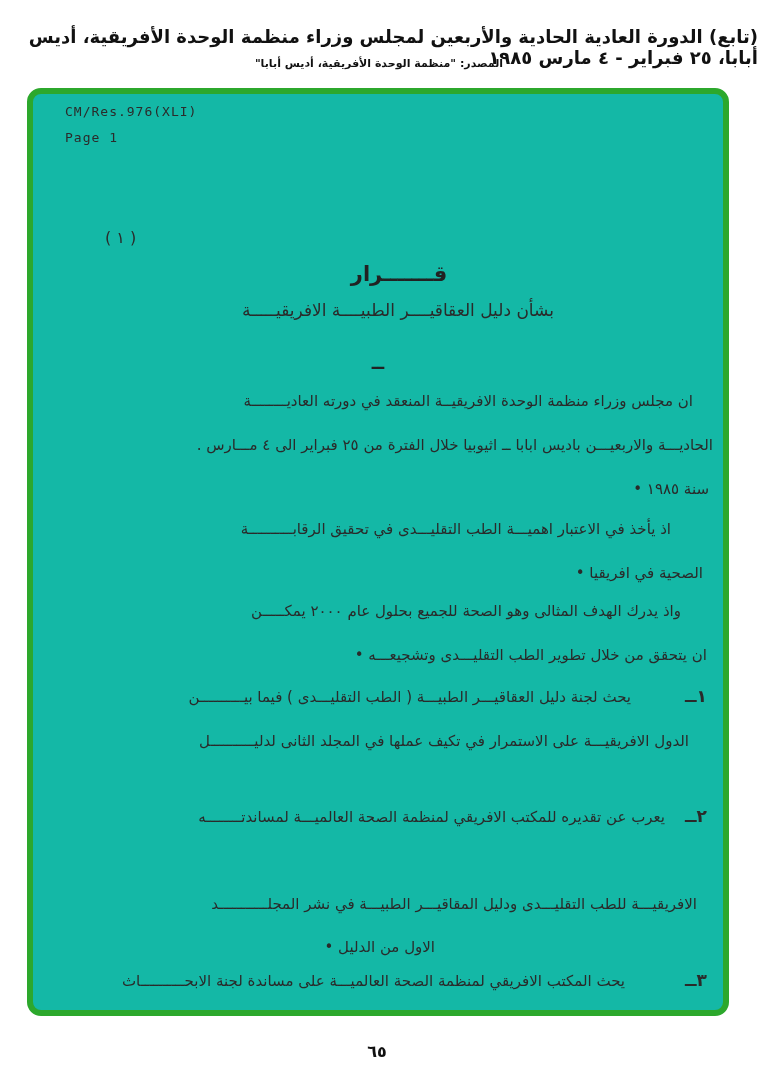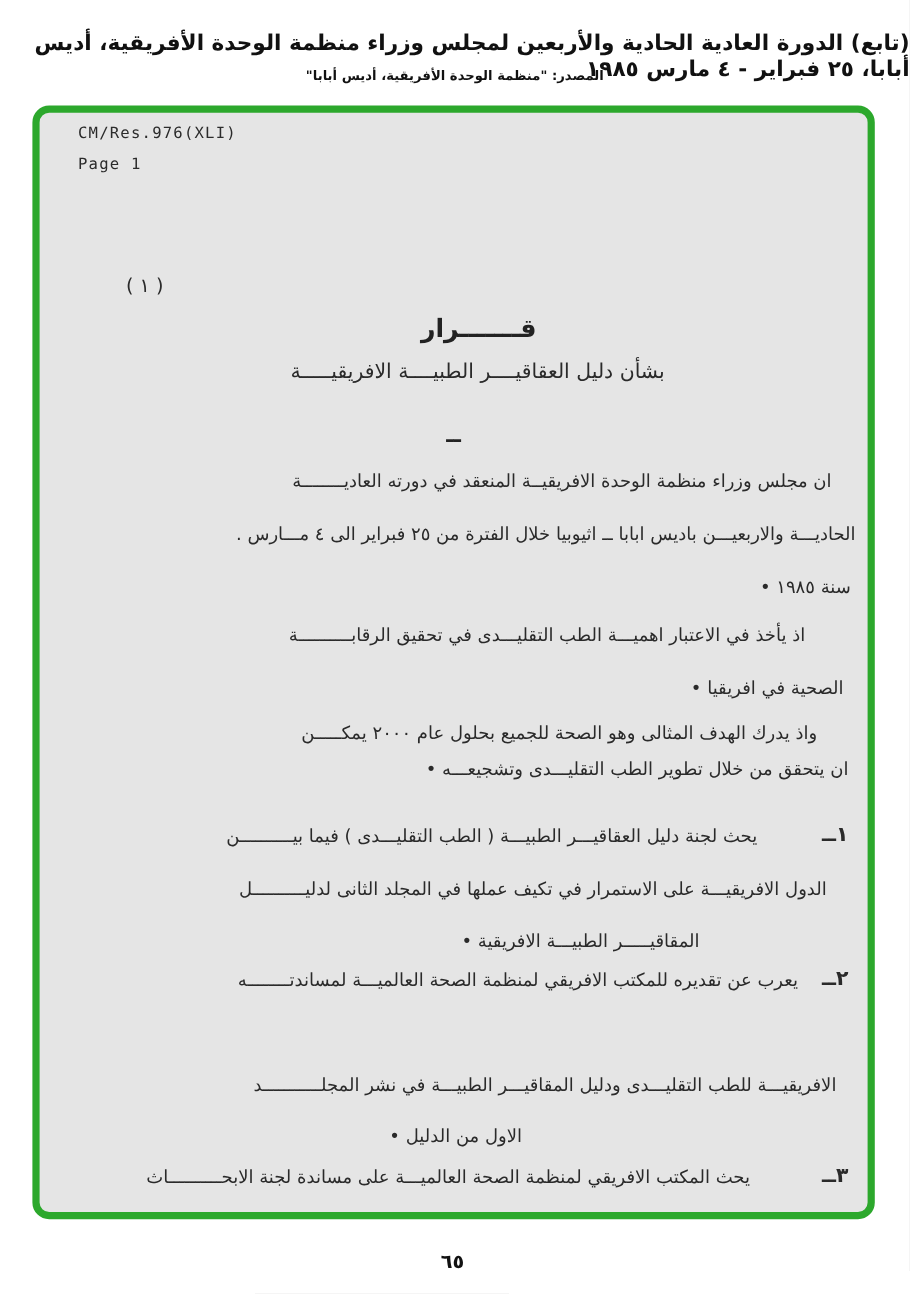--- a/index.html
+++ b/index.html
@@ -12,21 +12,21 @@
     position:absolute;top:26px;left:0;width:758px;
     direction:rtl;font-weight:bold;font-size:18px;letter-spacing:0;color:#111;
   }
   .hdr2{
     position:absolute;top:57px;left:0;width:758px;text-align:center;
     direction:rtl;font-weight:bold;font-size:11px;color:#111;
   }
   
   .doc-box{
     position:absolute;left:27px;top:88px;width:690px;height:916px;
-    border:6px solid #2ca82c;border-radius:14px;background:#e5e5e5;
+    border:6px solid #2ca82c;border-radius:14px;background:#14b8a6;
   }
   .doc-inner{position:relative;width:100%;height:100%;}
   .ref{
     position:absolute;left:32px;top:10px;
     font-family:"DejaVu Sans Mono",monospace;font-size:13px;color:#2b2b2b;
     letter-spacing:1px;
   }
   .pagelab{
     position:absolute;left:32px;top:36px;
     font-family:"DejaVu Sans Mono",monospace;font-size:13px;color:#2b2b2b;
@@ -82,26 +82,25 @@
     <div class="divider">ــ</div>
 
     <div class="bline" style="top:296px;right:30px;">ان مجلس وزراء منظمة الوحدة الافريقيــة المنعقد  في دورته العاديــــــــة</div>
     <div class="bline" style="top:340px;right:10px;">الحاديـــة والاربعيـــن باديس ابابا ــ اثيوبيا خلال  الفترة من ٢٥ فبراير الى ٤ مـــارس .</div>
     <div class="bline" style="top:384px;right:14px;">سنة ١٩٨٥ •</div>
 
     <div class="bline" style="top:424px;right:52px;">اذ يأخذ في الاعتبار اهميـــة الطب التقليـــدى في تحقيق الرقابــــــــــة</div>
     <div class="bline" style="top:468px;right:20px;">الصحية في افريقيا •</div>
 
     <div class="bline" style="top:506px;right:42px;">واذ يدرك الهدف المثالى   وهو الصحة للجميع بحلول عام ٢٠٠٠ يمكـــــن</div>
-    <div class="bline" style="top:536px;right:16px;">ان يتحقق   من خلال تطوير الطب التقليـــدى وتشجيعـــه •</div>
+    <div class="bline" style="top:550px;right:16px;">ان يتحقق   من خلال تطوير الطب التقليـــدى وتشجيعـــه •</div>
 
     <div class="inum" style="top:592px;right:16px;">١ــ</div>
     <div class="bline" style="top:592px;right:92px;">يحث   لجنة دليل العقاقيـــر الطبيـــة ( الطب التقليـــدى ) فيما بيــــــــــن</div>
     <div class="bline" style="top:636px;right:34px;">الدول الافريقيـــة على الاستمرار في تكيف عملها في المجلد الثانى   لدليــــــــــل</div>
-    <div class="bline" style="top:679px;right:140px;">المقاقيـــــر الطبيـــة الافريقية •</div>
 
     <div class="inum" style="top:712px;right:16px;">٢ــ</div>
     <div class="bline" style="top:712px;right:58px;">يعرب عن   تقديره للمكتب الافريقي لمنظمة الصحة العالميـــة لمساندتــــــــه</div>
     <div class="bline" style="top:799px;right:26px;">الافريقيـــة للطب التقليـــدى ودليل المقاقيـــر الطبيـــة في نشر المجلـــــــــــد</div>
     <div class="bline" style="top:842px;right:288px;">الاول من الدليل •</div>
 
     <div class="inum" style="top:876px;right:16px;">٣ــ</div>
     <div class="bline" style="top:876px;right:98px;">يحث المكتب الافريقي لمنظمة الصحة العالميـــة على مساندة لجنة الابحــــــــــاث</div>
 
   </div>

